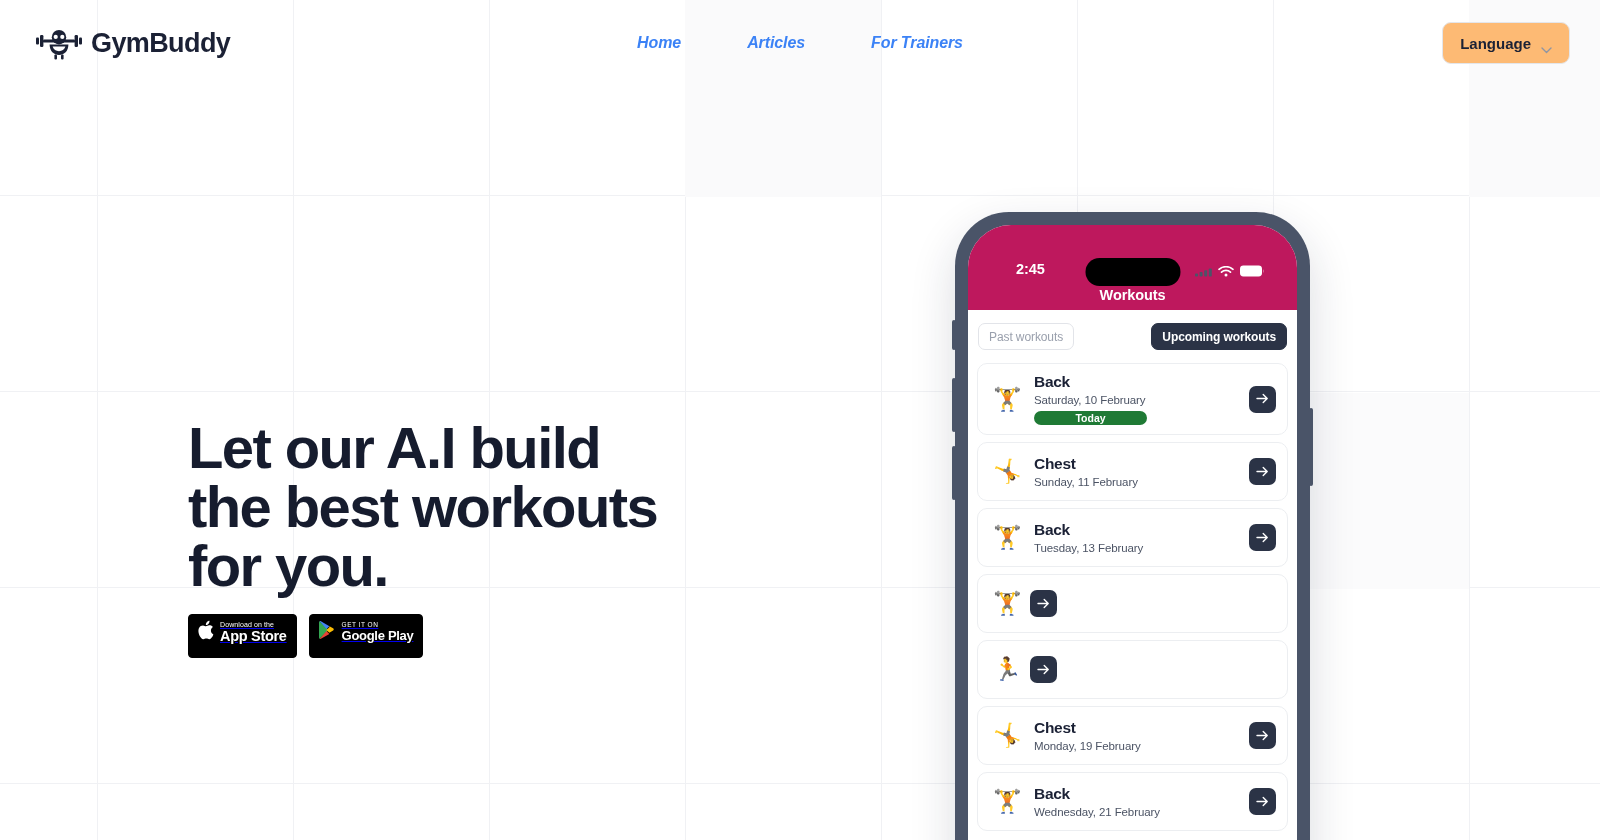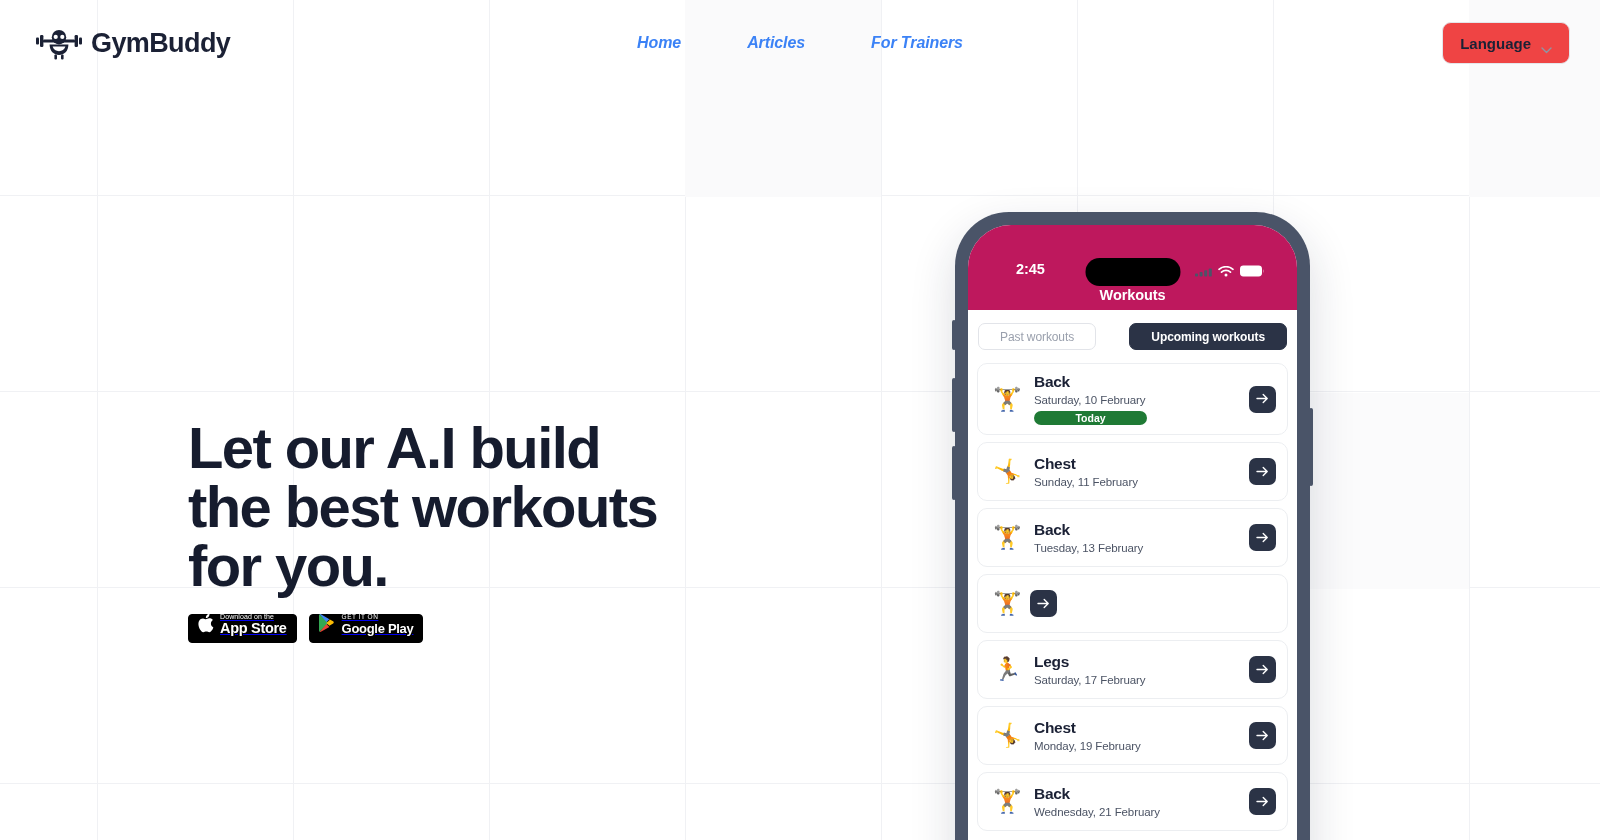--- a/index.html
+++ b/index.html
@@ -92,21 +92,21 @@
   #language-switcher {
     position: absolute;
     right: 30px;
     display: flex;
     align-items: center;
     gap: 10px;
     height: 42px;
     padding: 0 17px;
     border: 1px solid #e4e6ea;
     border-radius: 9px;
-    background: #ef4444;
+    background: #fdba74;
     cursor: pointer;
   }
   #language-switcher .lbl {
     font-size: 15px;
     font-weight: bold;
     color: #1b2135;
   }
   .chevron {
     width: 11px; height: 7px;
     display: inline-block;
@@ -137,21 +137,21 @@
     letter-spacing: -0.1px;
   }
 
   
   #store-badges {
     margin-top: 19px;
     display: flex;
     gap: 12px;
   }
   .badge {
-    height: 29px;
+    height: 44px;
     border-radius: 4px;
     background: #000000;
     display: flex;
     align-items: center;
     gap: 6px;
     padding: 0 9px 8px 8px;
     cursor: pointer;
     border: 1px solid #000;
   }
   .badge .glyph { flex: 0 0 auto; display: block; }
@@ -250,21 +250,21 @@
     display: flex;
     justify-content: space-between;
     align-items: center;
     padding: 0 1px;
     margin-bottom: 13px;
   }
   .filter-chip {
     height: 27px;
     display: flex;
     align-items: center;
-    padding: 0 21px;
+    padding: 0 10px;
     border-radius: 7px;
     font-size: 12px;
     letter-spacing: -0.1px;
     cursor: pointer;
   }
   #chip-past {
     background: #ffffff;
     border: 1px solid #e2e4e9;
     color: #9aa0ad;
   }
@@ -520,24 +520,20 @@
             <span>
               <svg width="13" height="11" viewBox="0 0 13 11" xmlns="http://www.w3.org/2000/svg">
                 <path d="M1 5.5h10M7.2 1.6L11.2 5.5 7.2 9.4" fill="none" stroke="#ffffff" stroke-width="1.4" stroke-linecap="round" stroke-linejoin="round"></path>
               </svg>
             </span>
           </div>
         </div>
 
         <div class="workout-card">
           <div class="wc-icon">🏃</div>
-          <div class="wc-text">
-            <div class="wc-title">Legs</div>
-            <div class="wc-date">Saturday, 17 February</div>
-          </div>
           <div class="wc-arrow">
             <span>
               <svg width="13" height="11" viewBox="0 0 13 11" xmlns="http://www.w3.org/2000/svg">
                 <path d="M1 5.5h10M7.2 1.6L11.2 5.5 7.2 9.4" fill="none" stroke="#ffffff" stroke-width="1.4" stroke-linecap="round" stroke-linejoin="round"></path>
               </svg>
             </span>
           </div>
         </div>
 
         <div class="workout-card">

